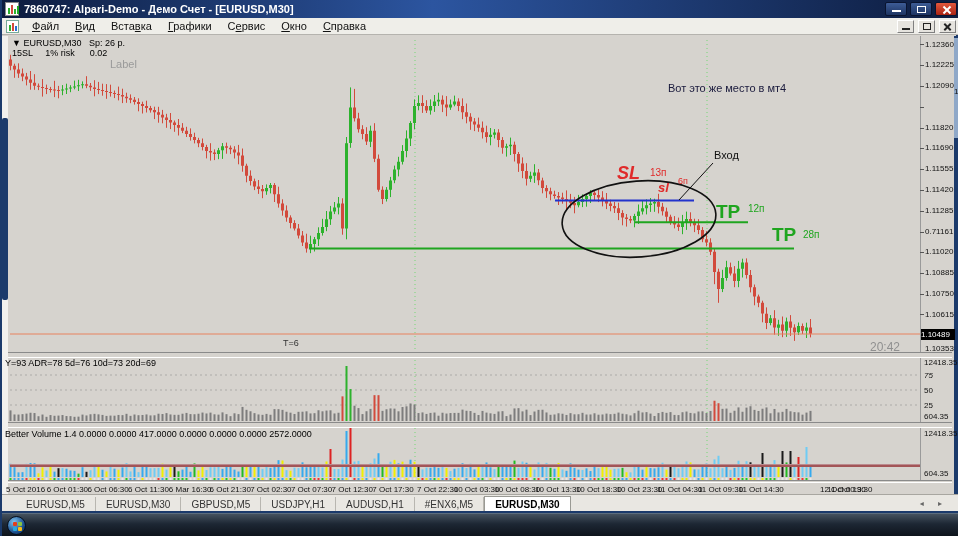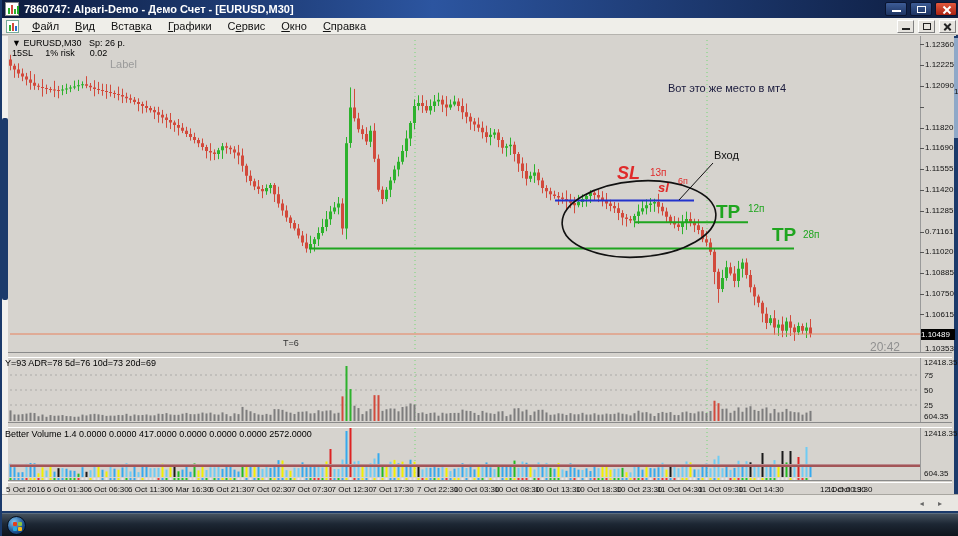--- a/index.html
+++ b/index.html
@@ -838,20 +838,23 @@
       
     <span class="menu-item"><u>Ф</u>айл</span><span class="menu-item"><u>В</u>ид</span><span class="menu-item">Вста<u>в</u>ка</span><span class="menu-item"><u>Г</u>рафики</span><span class="menu-item">С<u>е</u>рвис</span><span class="menu-item"><u>О</u>кно</span><span class="menu-item"><u>С</u>правка</span></div>
     <div class="child-ctrls">
       <span class="cbtn"><span class="glyph-dash"></span></span>
       <span class="cbtn"><span class="glyph-box"></span></span>
       <span class="cbtn"><span class="xb a"></span><span class="xb b"></span></span>
     </div>
   </div>
 
   <div class="tabbar">
+    <div class="tabs">
+      
+    <span class="tab">EURUSD,M5</span><span class="tab">EURUSD,M30</span><span class="tab">GBPUSD,M5</span><span class="tab">USDJPY,H1</span><span class="tab">AUDUSD,H1</span><span class="tab">#ENX6,M5</span><span class="tab active">EURUSD,M30</span></div>
     <div class="tab-arrows">◂ ▸</div>
   </div>
   <div class="bottom-border"></div>
 
   <div class="taskbar">
     <div class="orb">
       <div class="flag">
         <i style="background:#e43e1b;"></i>
           <i style="background:#8bc53f;"></i>
           <i style="background:#29a8e0;"></i>

